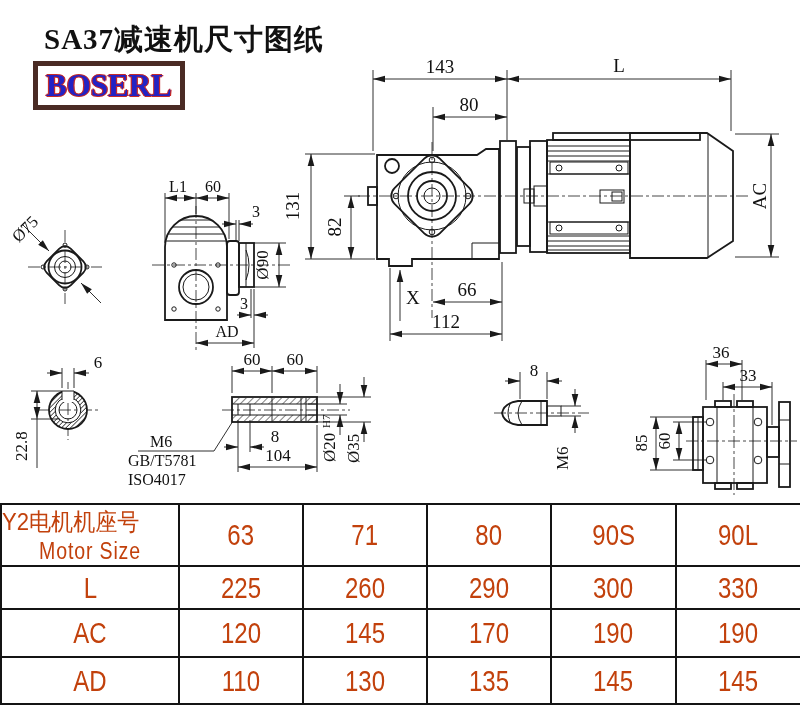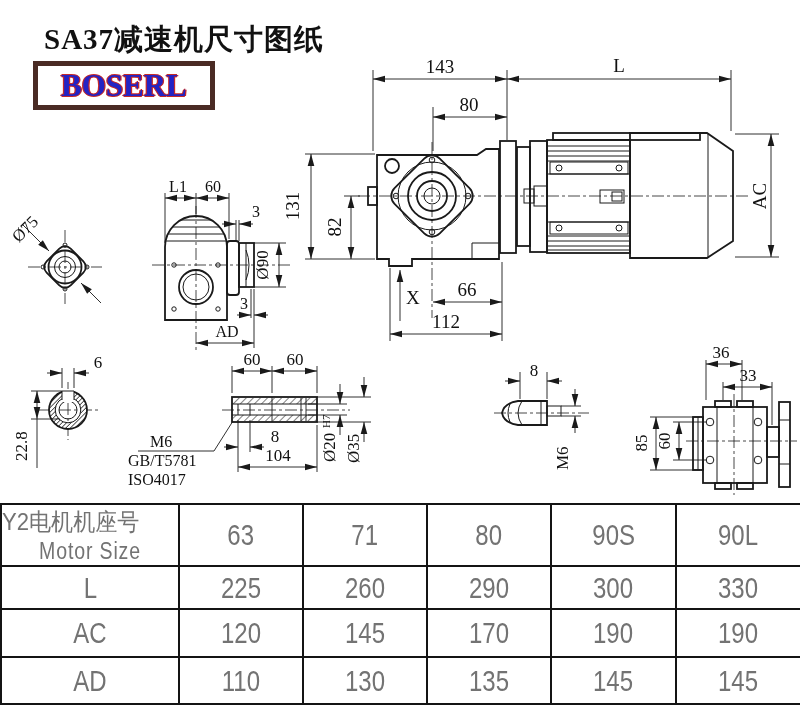--- a/index.html
+++ b/index.html
@@ -1,36 +1,36 @@
 <!DOCTYPE html>
 <html><head>
 <meta charset="utf-8">
 <style>
   html,body{margin:0;padding:0;background:#e8e8e8;}
   .page{position:relative;width:800px;height:705px;background:#ffffff;overflow:hidden;
         font-family:"Liberation Sans",sans-serif;}
   .page-title{position:absolute;left:36px;top:12px;margin:8px;font-family:"Liberation Serif",serif;
         font-weight:700;font-size:29px;color:#111;letter-spacing:1px;}
   .logo{position:absolute;left:33px;top:61px;border:5px solid #4a2b24;background:#fff;
-        padding:0 23px;font-family:"Liberation Serif",serif;font-weight:700;font-size:31px;
+        padding:0 8px;font-family:"Liberation Serif",serif;font-weight:700;font-size:31px;
         line-height:39px;color:#2323c4;
         text-shadow:1.2px 0 0 #c62a2a,-1.2px 0 0 #c62a2a,0 1.2px 0 #c62a2a,0 -1.2px 0 #c62a2a;}
   svg{position:absolute;left:0;top:0;}
   .ol{fill:none;stroke:#1a1a1a;stroke-width:1.8;}
   .tl{fill:none;stroke:#1a1a1a;stroke-width:1;}
   .dl{fill:none;stroke:#1a1a1a;stroke-width:0.9;}
   .cl{fill:none;stroke:#1a1a1a;stroke-width:0.8;stroke-dasharray:12 3 3 3;}
   .dt{font-family:"Liberation Serif",serif;font-size:17px;fill:#111;}
   .dt-lg{font-family:"Liberation Serif",serif;font-size:19px;fill:#111;}
   .dt-sm{font-family:"Liberation Serif",serif;font-size:16px;fill:#111;}
   .dt-sup{font-family:"Liberation Serif",serif;font-size:11px;fill:#111;}
   .dim-table{position:absolute;left:0;top:503px;width:800px;border-collapse:collapse;
         table-layout:fixed;background:#fff;}
   .dim-table td{border:2.5px solid #141414;text-align:center;vertical-align:middle;
-        padding:0;color:#737373;overflow:hidden;}
+        padding:0;color:#c2410c;overflow:hidden;}
   .num{display:inline-block;transform:scaleX(0.8);font-size:30px;white-space:nowrap;}
   .head-cn{display:block;transform:scaleX(0.92);transform-origin:left center;
         font-size:24px;white-space:nowrap;text-align:left;}
   .head-en{display:block;transform:scaleX(0.85);font-size:23px;white-space:nowrap;
         letter-spacing:1px;}
 </style>
 </head>
 <body>
 
 <div class="page">

